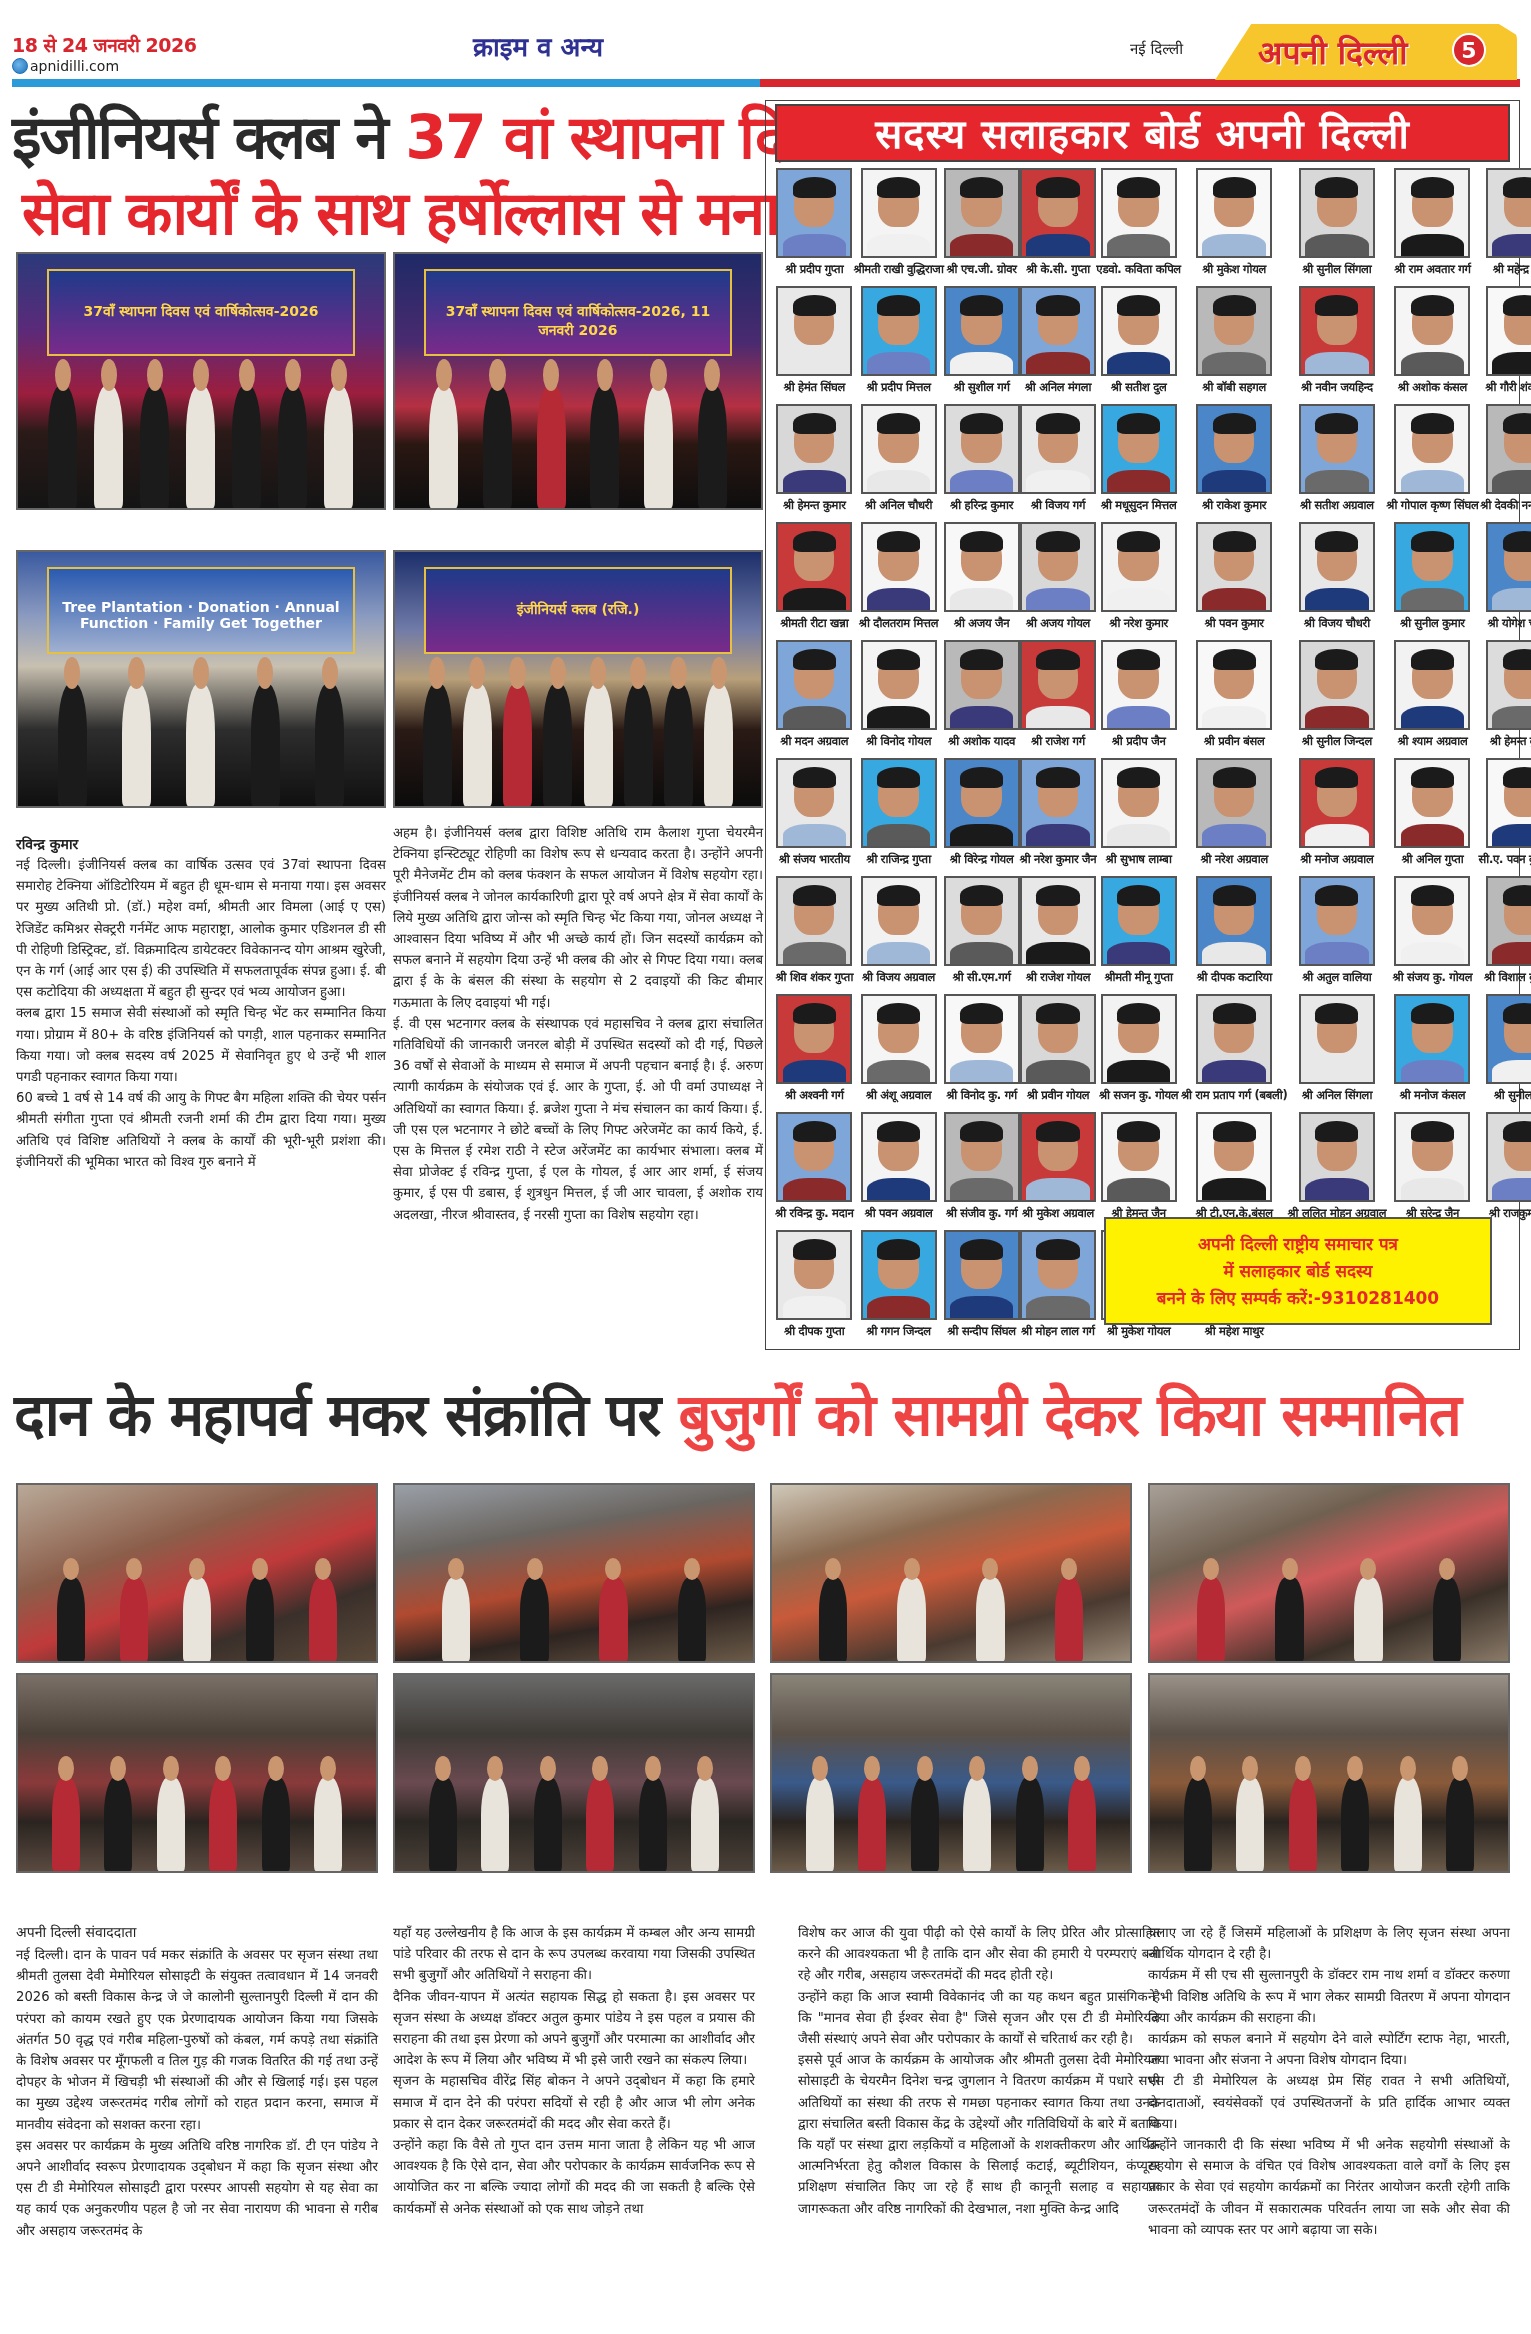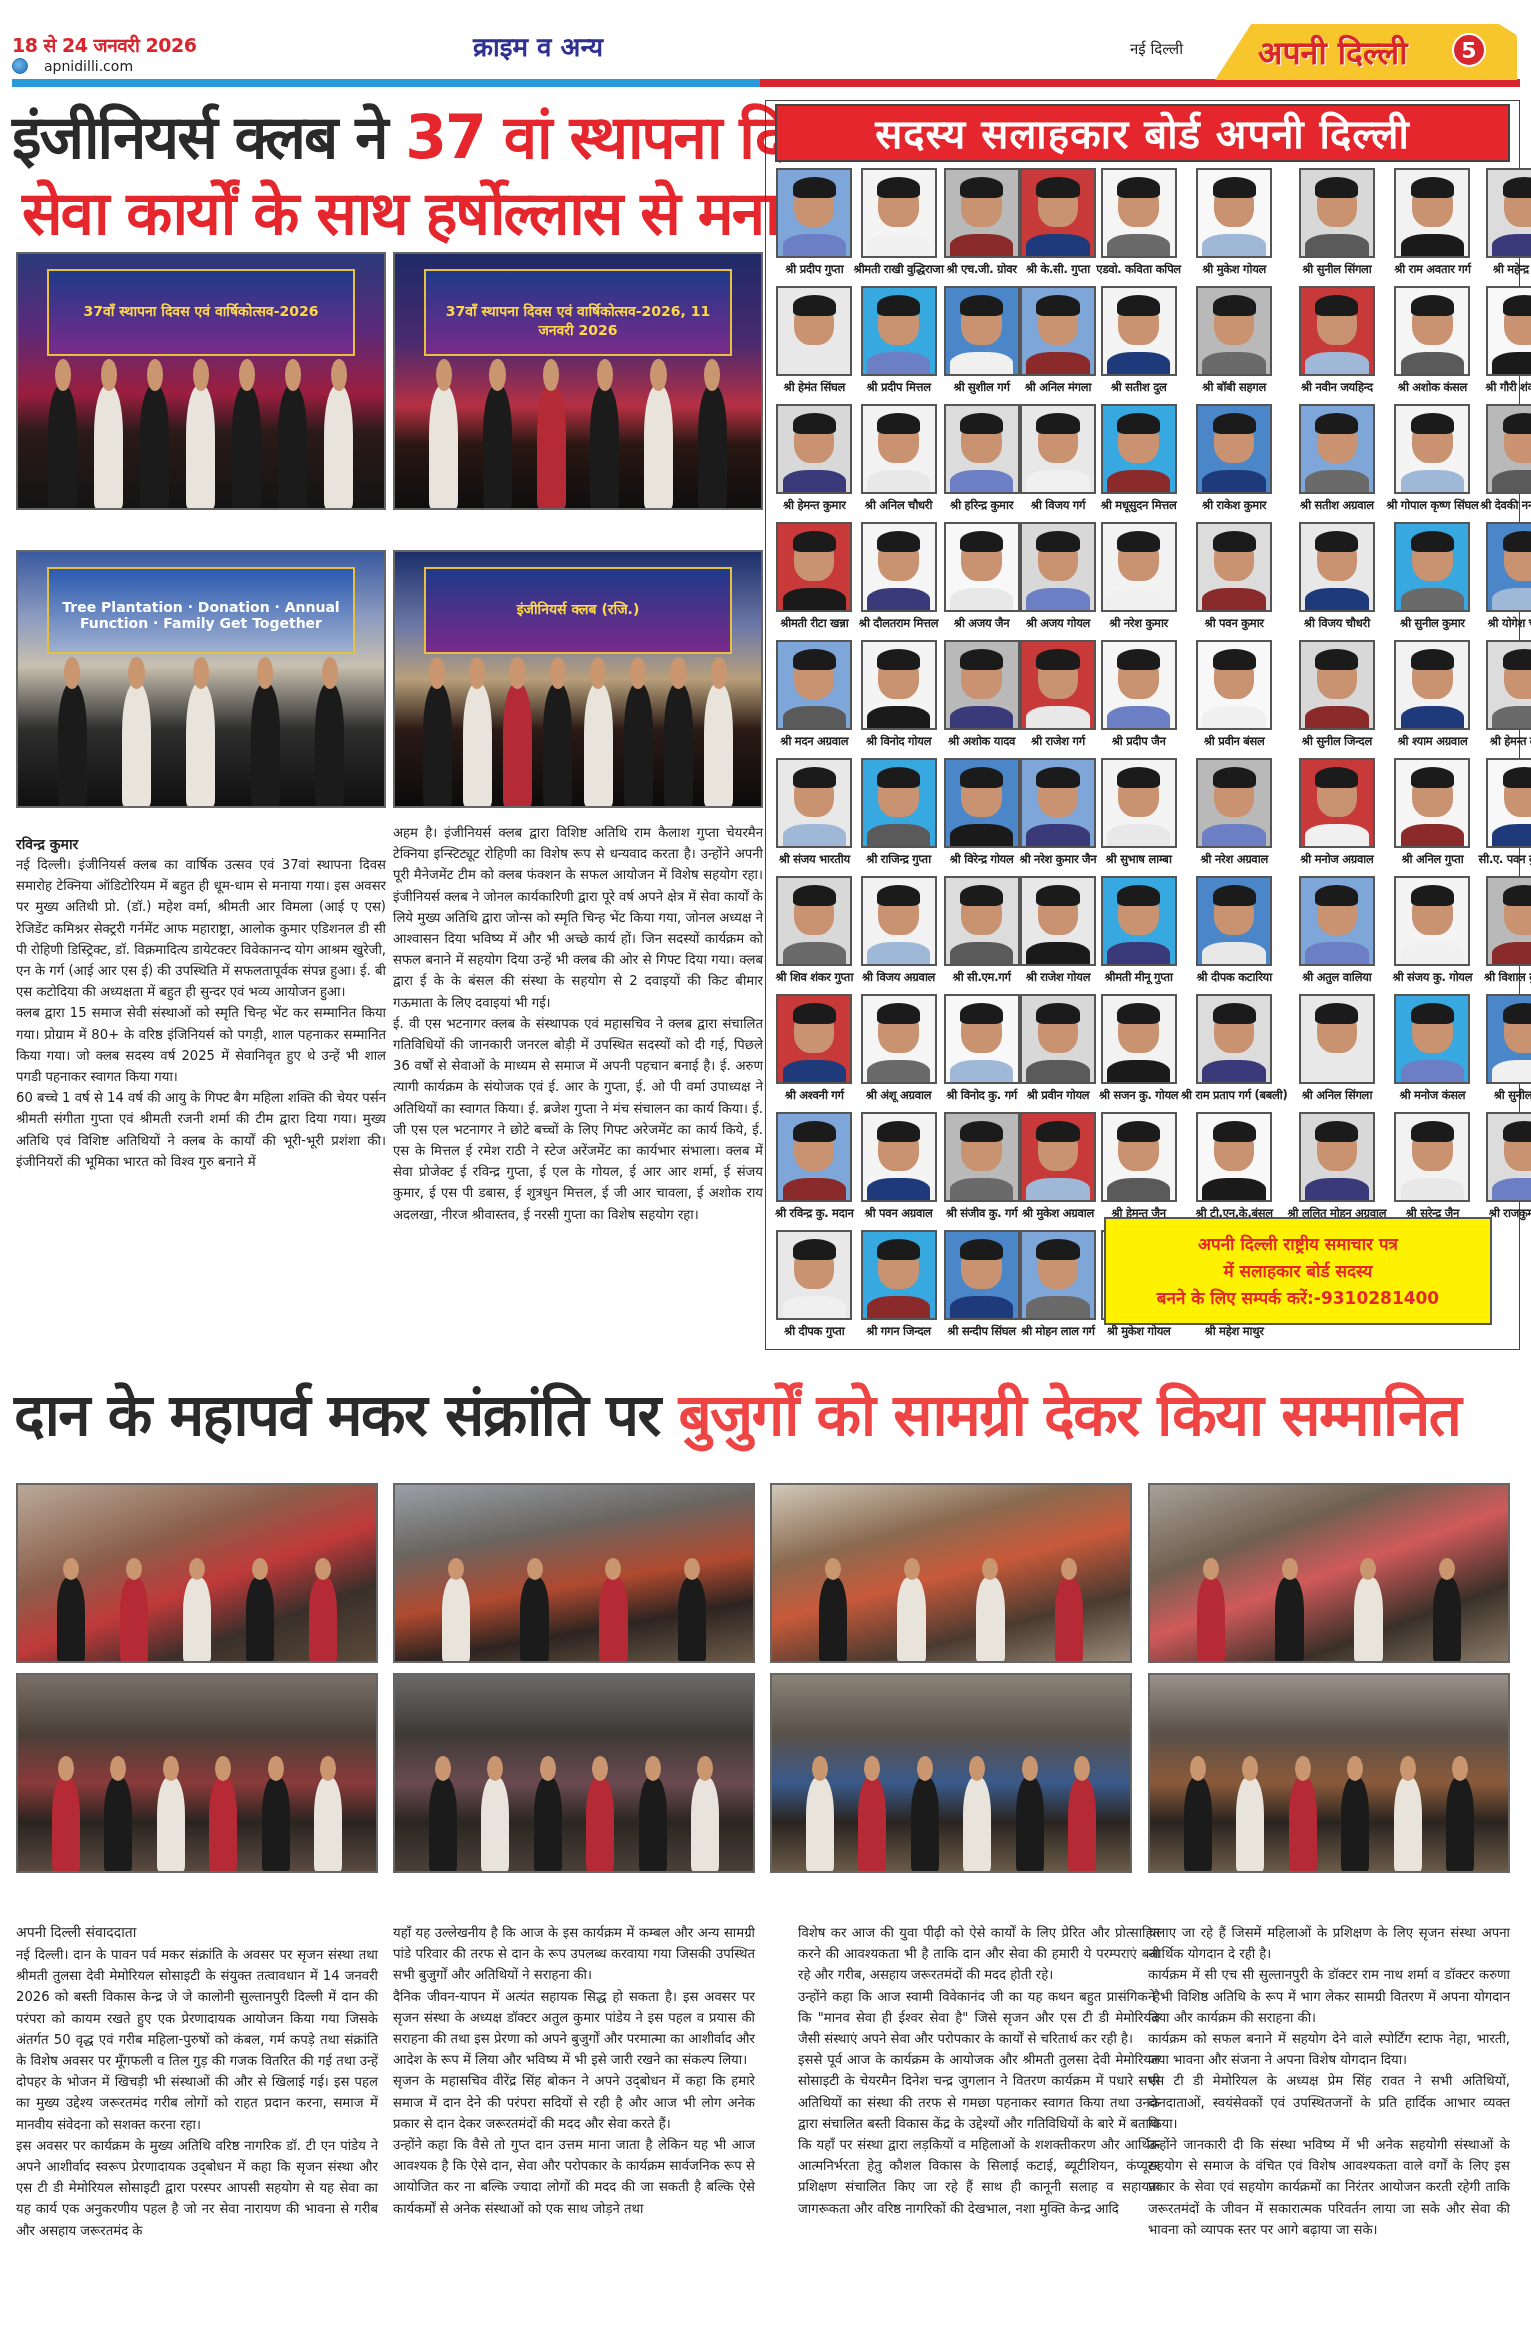--- a/index.html
+++ b/index.html
@@ -1,21 +1,21 @@
 <!DOCTYPE html>
 <html><head>
 <meta charset="utf-8">
 <style>
 *{box-sizing:border-box;margin:0;padding:0}
 html,body{width:1531px;height:2334px;background:#fff;overflow:hidden}
 body{font-family:"DejaVu Sans","Liberation Sans",sans-serif;color:#222;position:relative}
 .abs{position:absolute}
 
 .hdr-date{left:12px;top:32px;font-size:19px;font-weight:bold;color:#d8262e;letter-spacing:-0.5px}
-.hdr-web{left:12px;top:58px;font-size:14px;color:#222;display:flex;align-items:center;gap:16px}
+.hdr-web{left:12px;top:58px;font-size:14px;color:#222;display:flex;align-items:center;gap:2px}
 .globe{width:16px;height:16px;border-radius:50%;background:radial-gradient(circle at 40% 40%,#6fb7ea,#1d6fb8);border:1px solid #1d6fb8;display:inline-block}
 .hdr-section{left:473px;top:28px;font-size:26px;font-weight:bold;color:#2e3192}
 .hdr-city{left:1130px;top:38px;font-size:15px;color:#222}
 .hdr-blueline{left:12px;top:79px;width:1195px;height:8px;background:#2b9ad9}
 .hdr-redline{left:760px;top:79px;width:760px;height:8px;background:#d8262e}
 .hdr-tab{left:1215px;top:24px;width:302px;height:56px;background:#f7c52c;clip-path:polygon(12% 0,94% 0,100% 20%,100% 100%,0 100%);border-top-right-radius:16px}
 .hdr-brand{left:1258px;top:30px;font-size:32px;font-weight:bold;color:#d8262e;text-shadow:1px 1px 0 #fff}
 .hdr-page{left:1452px;top:33px;width:34px;height:34px;border-radius:50%;background:#d8262e;color:#fff;font-weight:bold;font-size:22px;display:flex;align-items:center;justify-content:center;border:2px solid #fff}
 
 .h1a{left:12px;top:100px;width:750px;font-size:60px;font-weight:bold;line-height:74px;white-space:nowrap;letter-spacing:-2px}

